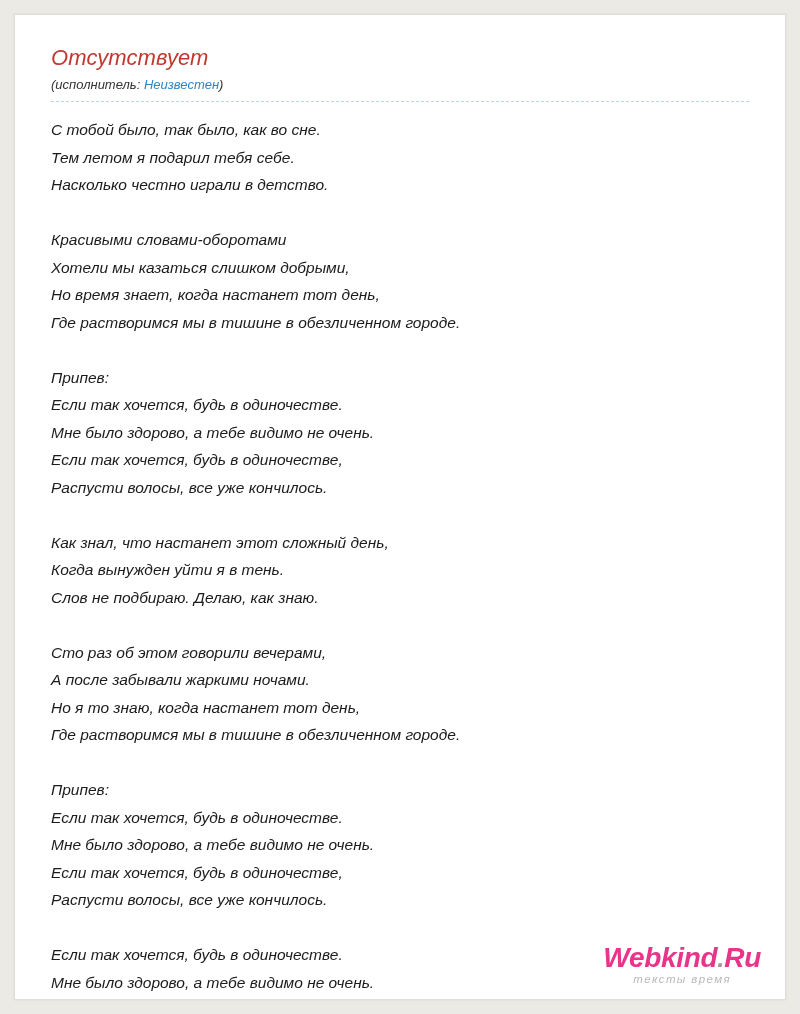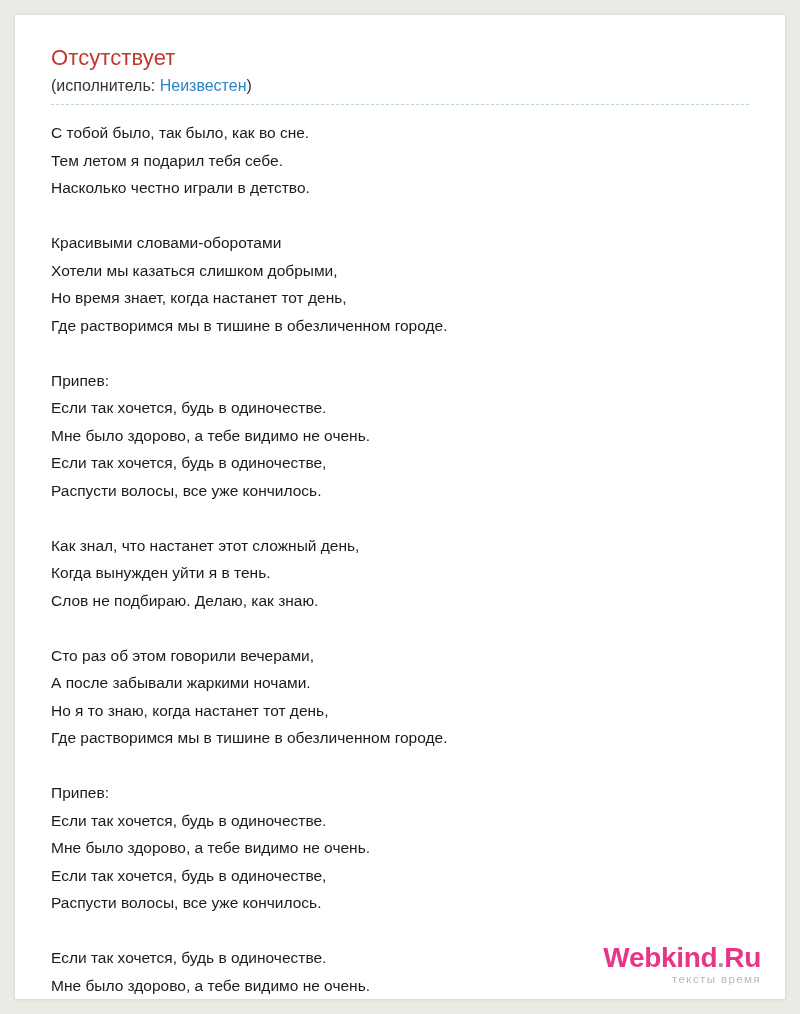--- a/index.html
+++ b/index.html
@@ -15,20 +15,21 @@
   }
   .page-frame {
     position: absolute;
     left: 0;
     top: 0;
     width: 800px;
     height: 1014px;
     background: #eceae4;
     box-sizing: border-box;
     padding: 14px 14px 14px 14px;
+    font-style: italic;
   }
   .sheet {
     position: relative;
     width: 772px;
     height: 986px;
     background: #ffffff;
     box-sizing: border-box;
     border: 1px solid #dedede;
     box-shadow: 0 0 2px rgba(0,0,0,0.08);
     overflow: hidden;
@@ -38,42 +39,42 @@
   }
   .song-title {
     font-size: 22px;
     color: #c0392f;
     font-weight: normal;
     margin: 0 0 6px 0;
     line-height: 1.2;
     letter-spacing: 0.1px;
   }
   .artist-line {
-    font-size: 16px;
+    font-size: 13px;
     color: #333333;
     padding-bottom: 9px;
     border-bottom: 1px dashed #b9d4e6;
     margin-bottom: 14px;
   }
   .artist-line a {
     color: #2b86c5;
     text-decoration: none;
   }
   .lyrics {
     font-size: 15.5px;
     line-height: 27.5px;
     color: #1b1b1b;
     white-space: pre-wrap;
     font-family: "Liberation Sans", sans-serif;
   }
   .watermark {
     position: absolute;
     right: 24px;
     bottom: 14px;
-    text-align: right;
+    text-align: center;
     line-height: 1;
     user-select: none;
     margin-top: 12px;
   }
   .wm-main {
     font-size: 28px;
     font-weight: bold;
     letter-spacing: -0.3px;
   }
   .wm-web {

